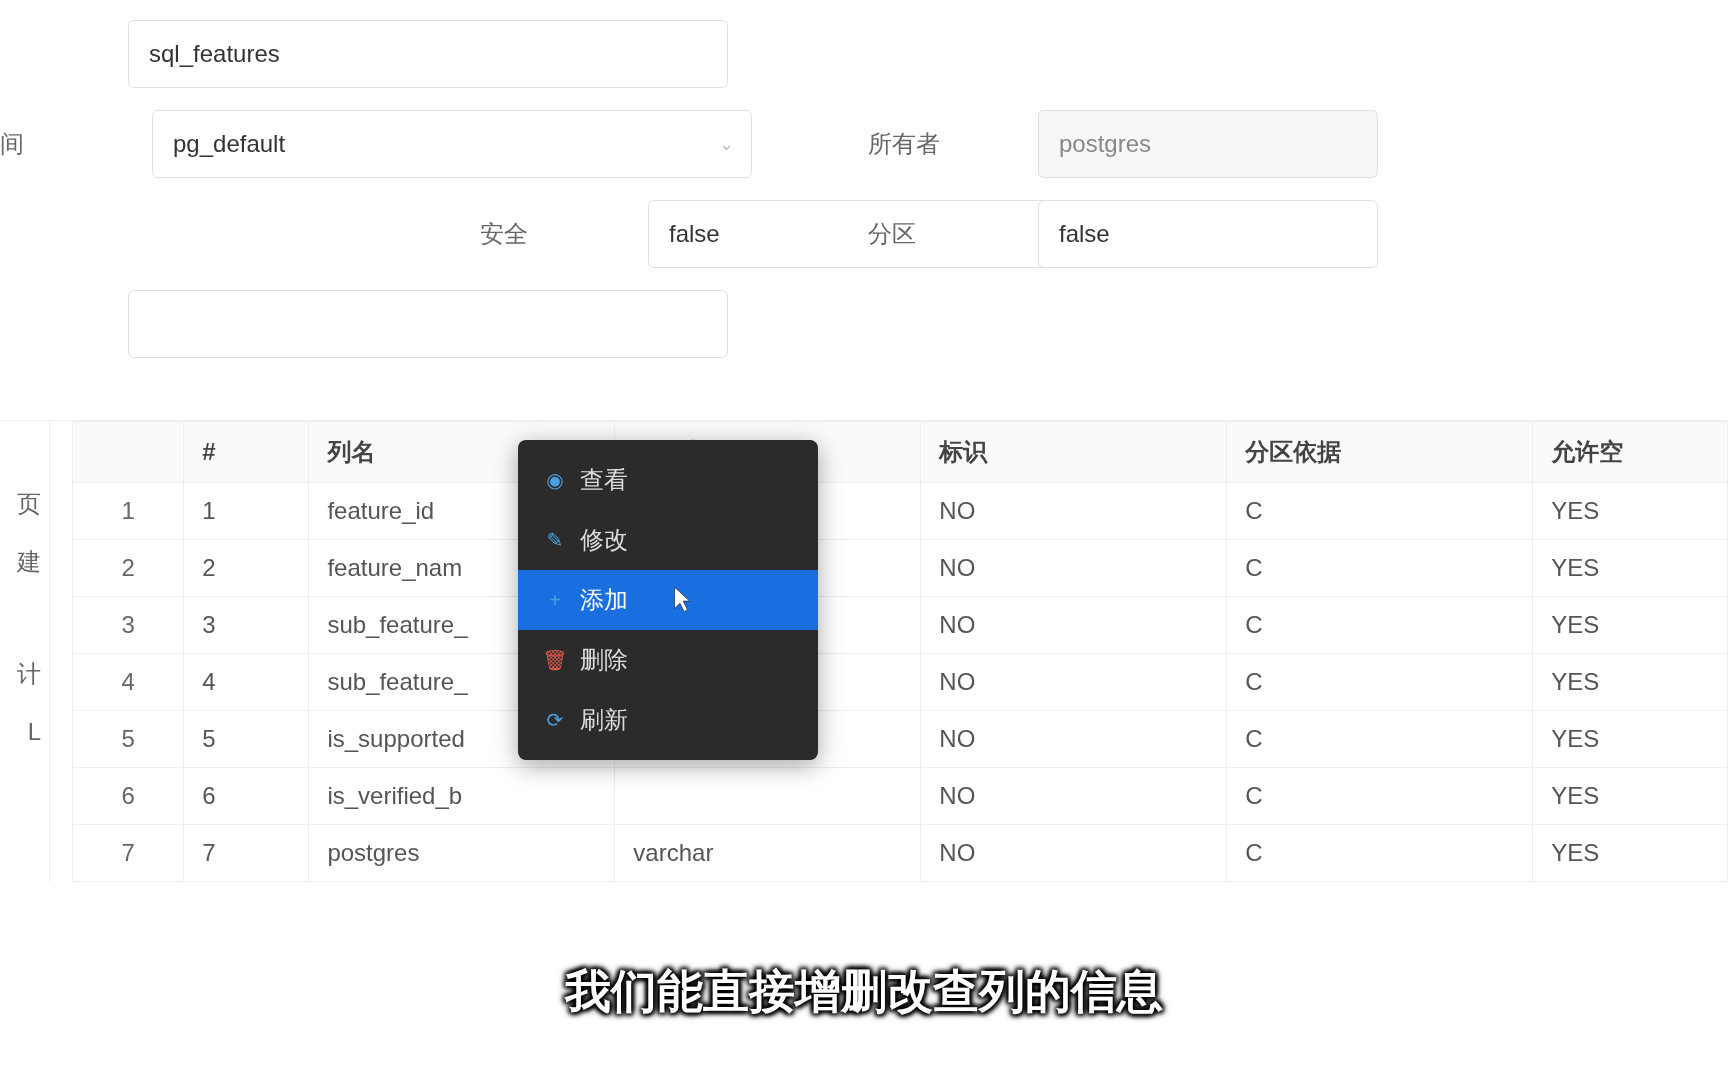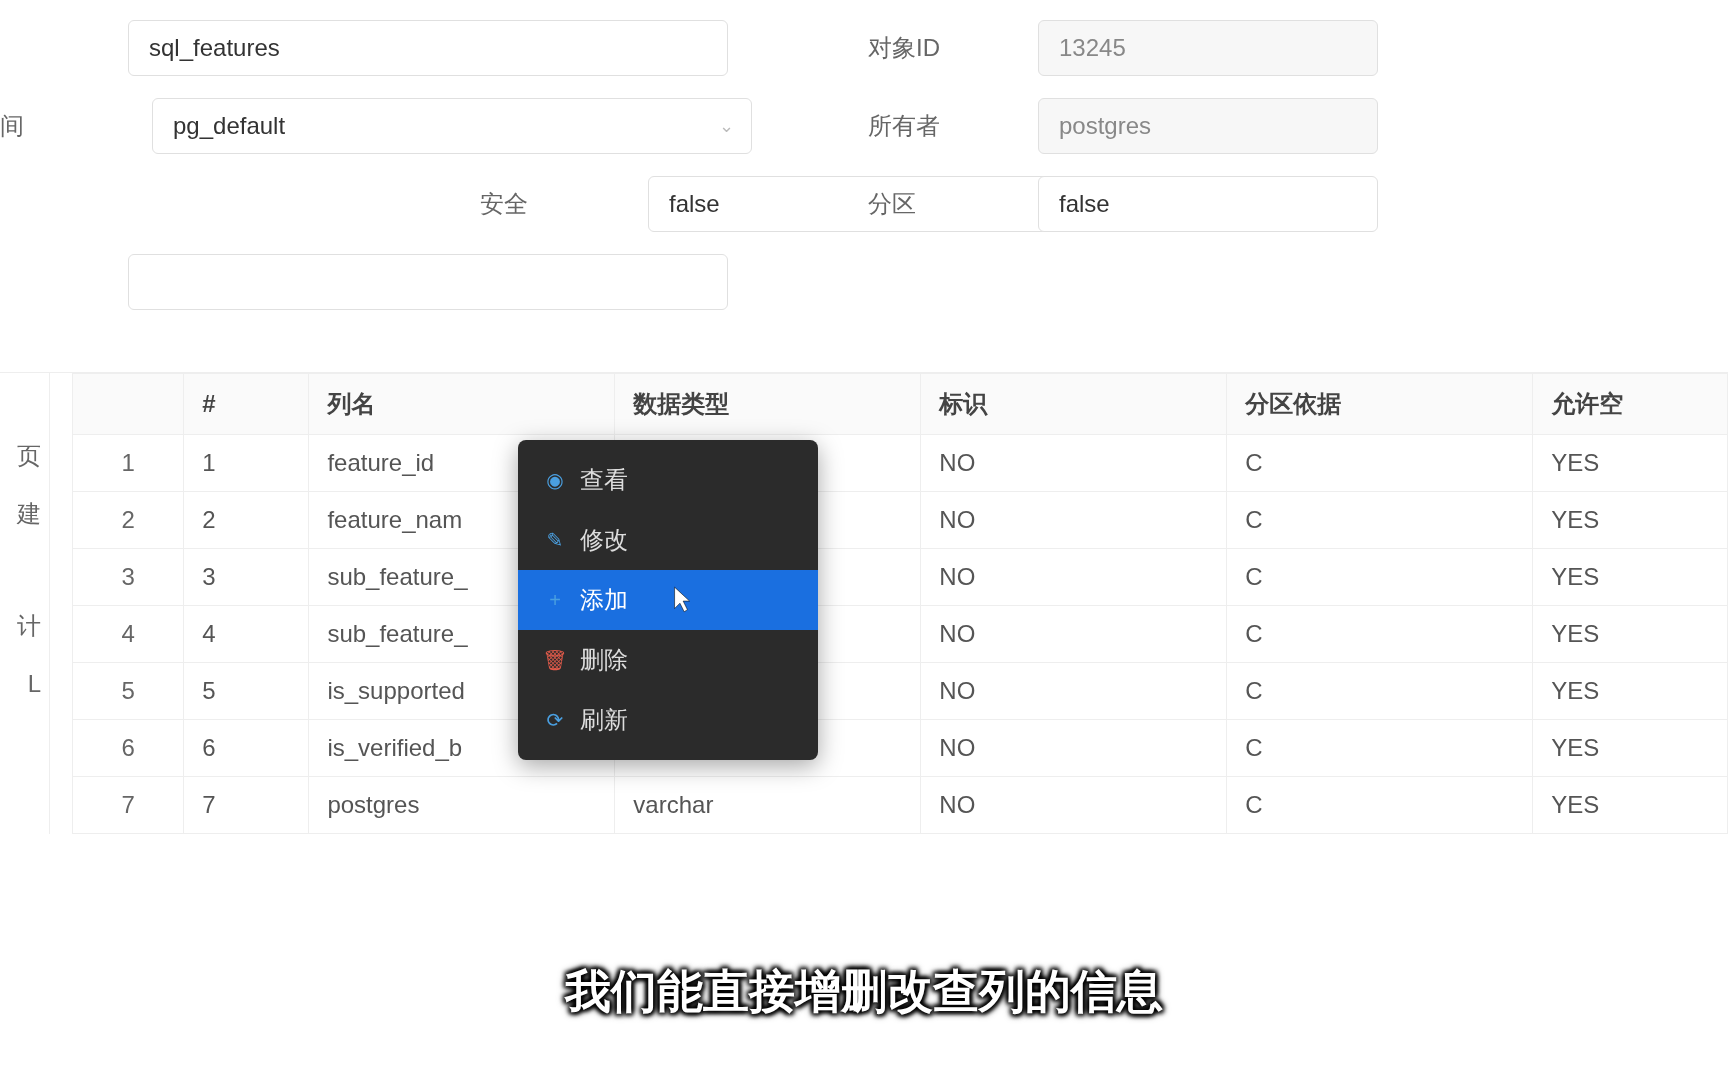--- a/index.html
+++ b/index.html
@@ -37,21 +37,21 @@
   text-align: left;
   padding-left: 0;
 }
 .form-input {
   border: 1px solid #e0e0e0;
   border-radius: 6px;
   padding: 14px 20px;
   font-size: 24px;
   color: #333;
   background: #fff;
-  height: 56px;
+  height: 68px;
 }
 .form-input.disabled {
   background: #f7f7f7;
   color: #888;
 }
 .input-wide { width: 600px; }
 .input-right { width: 340px; }
 .select-wrap { position: relative; }
 .select-wrap .chevron {
   position: absolute;
@@ -173,24 +173,20 @@
   white-space: nowrap;
 }
 </style>
 </head>
 <body>
 
 <div class="form-area">
   <div class="form-row" style="position:relative;">
     <div class="form-group left-col">
       <input class="form-input input-wide" value="sql_features" style="">
-    </div>
-    <div class="right-pair">
-      <span class="right-label">对象ID</span>
-      <input class="form-input input-right disabled" readonly="" value="13245" style="">
     </div>
   </div>
 
   <div class="form-row" style="position:relative;">
     <span class="form-label label-left-partial">间</span>
     <div class="select-wrap" style="margin-left:32px;">
       <input class="form-input input-wide" readonly="" value="pg_default" style="">
       <span class="chevron">⌄</span>
     </div>
     <div class="right-pair">

